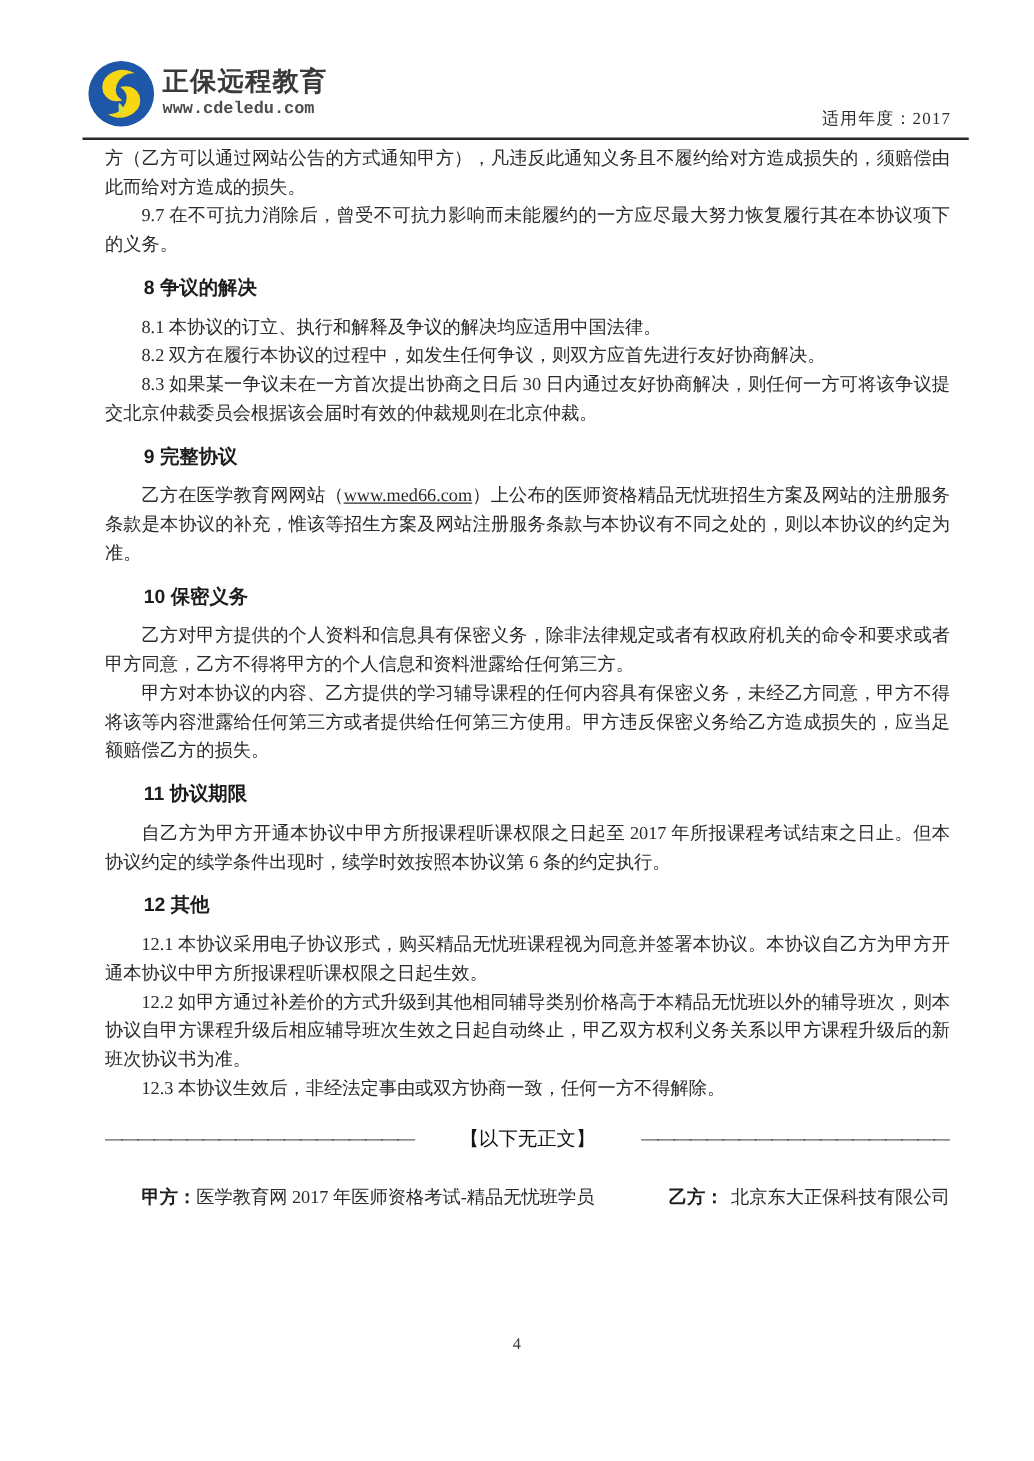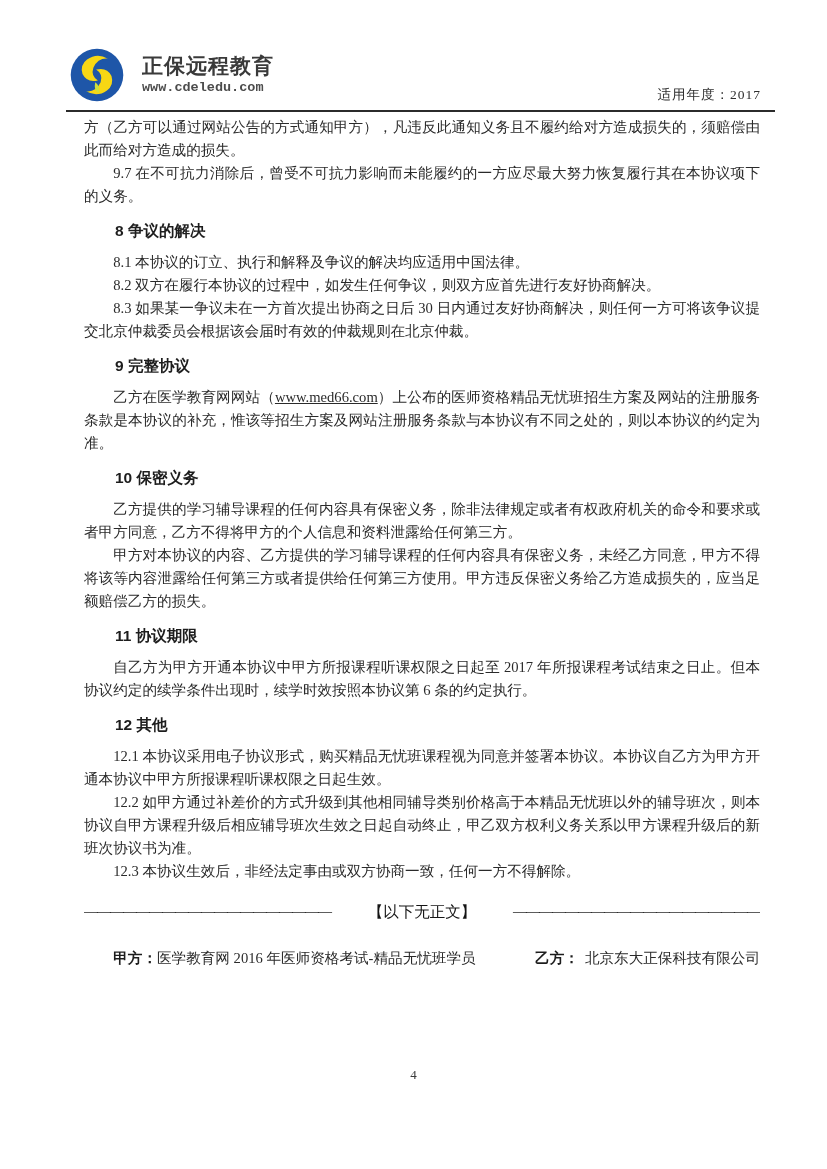--- a/index.html
+++ b/index.html
@@ -21,21 +21,21 @@
     height: 112px;
     border-bottom: 2px solid #2b2b2b;
   }
   .brand {
     position: absolute;
     left: 2px; top: 46px;
     display: flex;
     align-items: center;
   }
   .brand-logo { width: 58px; height: 58px; flex: 0 0 auto; }
-  .brand-text { margin-left: 16px; font-family: "Liberation Sans", "DejaVu Sans", sans-serif; }
+  .brand-text { margin-left: 4px; font-family: "Liberation Sans", "DejaVu Sans", sans-serif; }
   .brand-name {
     font-size: 21px;
     font-weight: 700;
     color: #3a3a3a;
     letter-spacing: 1px;
     line-height: 26px;
   }
   .brand-site {
     font-size: 13.5px;
     font-weight: 700;
@@ -153,38 +153,38 @@
 
     <h2 class="doc-heading">8 争议的解决</h2>
     <p class="para">8.1 本协议的订立、执行和解释及争议的解决均应适用中国法律。</p>
     <p class="para">8.2 双方在履行本协议的过程中，如发生任何争议，则双方应首先进行友好协商解决。</p>
     <p class="para">8.3 如果某一争议未在一方首次提出协商之日后 30 日内通过友好协商解决，则任何一方可将该争议提交北京仲裁委员会根据该会届时有效的仲裁规则在北京仲裁。</p>
 
     <h2 class="doc-heading">9 完整协议</h2>
     <p class="para"><span>乙方在医学教育网网站（</span><span class="doc-link">www.med66.com</span><span>）上公布的医师资格精品无忧班招生方案及网站的注册服务条款是本协议的补充，惟该等招生方案及网站注册服务条款与本协议有不同之处的，则以本协议的约定为准。</span></p>
 
     <h2 class="doc-heading">10 保密义务</h2>
-    <p class="para">乙方提供的学习辅导课程的任何内容具有保密义务，除非法律规定或者有权政府机关的命令和要求或者甲方同意，乙方不得将甲方的个人信息和资料泄露给任何第三方。</p>
+    <p class="para">乙方对甲方提供的个人资料和信息具有保密义务，除非法律规定或者有权政府机关的命令和要求或者甲方同意，乙方不得将甲方的个人信息和资料泄露给任何第三方。</p>
     <p class="para">甲方对本协议的内容、乙方提供的学习辅导课程的任何内容具有保密义务，未经乙方同意，甲方不得将该等内容泄露给任何第三方或者提供给任何第三方使用。甲方违反保密义务给乙方造成损失的，应当足额赔偿乙方的损失。</p>
 
     <h2 class="doc-heading">11 协议期限</h2>
     <p class="para">自乙方为甲方开通本协议中甲方所报课程听课权限之日起至 2017 年所报课程考试结束之日止。但本协议约定的续学条件出现时，续学时效按照本协议第 6 条的约定执行。</p>
 
     <h2 class="doc-heading">12 其他</h2>
     <p class="para">12.1 本协议采用电子协议形式，购买精品无忧班课程视为同意并签署本协议。本协议自乙方为甲方开通本协议中甲方所报课程听课权限之日起生效。</p>
     <p class="para">12.2 如甲方通过补差价的方式升级到其他相同辅导类别价格高于本精品无忧班以外的辅导班次，则本协议自甲方课程升级后相应辅导班次生效之日起自动终止，甲乙双方权利义务关系以甲方课程升级后的新班次协议书为准。</p>
     <p class="para">12.3 本协议生效后，非经法定事由或双方协商一致，任何一方不得解除。</p>
 
     <div class="divider-row">
       <span class="divider-dash">———————————————————</span>
       <span class="divider-label">【以下无正文】</span>
       <span class="divider-dash right">———————————————————</span>
     </div>
 
     <div class="parties-row">
-      <span class="party-a"><span class="party-label">甲方：</span><span class="party-value">医学教育网 2016 年医师资格考试-精品无忧班学员</span></span>
+      <span class="party-a"><span class="party-label">甲方：</span><span class="party-value">医学教育网 2017 年医师资格考试-精品无忧班学员</span></span>
       <span class="party-b"><span class="party-label">乙方：</span><span class="party-value">北京东大正保科技有限公司</span></span>
     </div>
   </div>
 
   <div class="footer-pageno">4</div>
 
 </div>
 
 </body></html>

